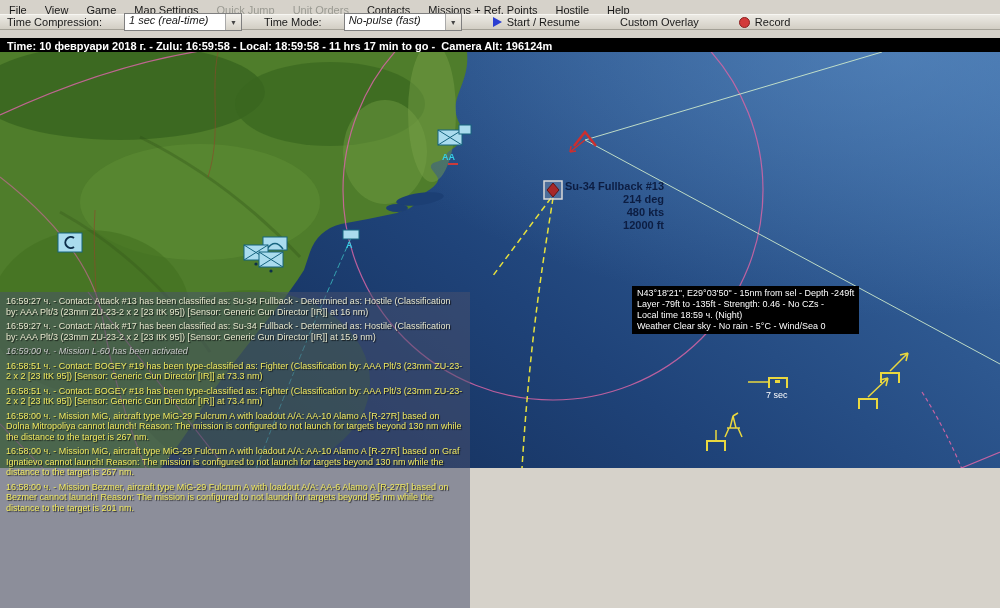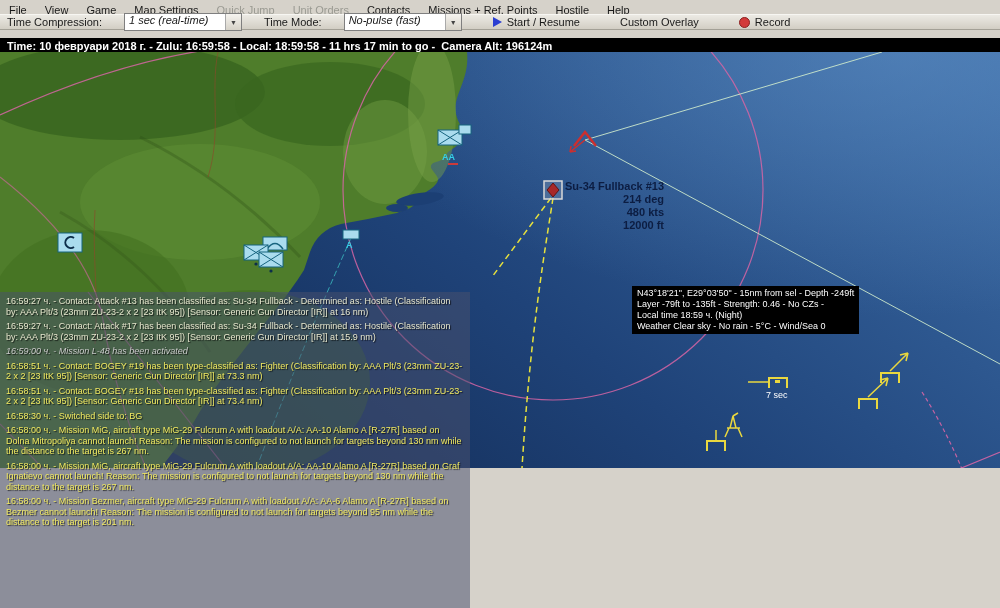--- a/index.html
+++ b/index.html
@@ -268,21 +268,20 @@
 <div class="cursor-info">
   <div>N43°18'21", E29°03'50" - 15nm from sel - Depth -249ft</div>
   <div>Layer -79ft to -135ft - Strength: 0.46 - No CZs -</div>
   <div>Local time 18:59 ч. (Night)</div>
   <div>Weather Clear sky - No rain - 5°C - Wind/Sea 0</div>
 </div>
 
 <div class="log">
   <div class="entry pale">16:59:27 ч. - Contact: Attack #13 has been classified as: Su-34 Fullback - Determined as: Hostile (Classification by: AAA Plt/3 (23mm ZU-23-2 x 2 [23 ItK 95]) [Sensor: Generic Gun Director [IR]] at 16 nm)</div>
   <div class="entry pale">16:59:27 ч. - Contact: Attack #17 has been classified as: Su-34 Fullback - Determined as: Hostile (Classification by: AAA Plt/3 (23mm ZU-23-2 x 2 [23 ItK 95]) [Sensor: Generic Gun Director [IR]] at 15.9 nm)</div>
-  <div class="entry activated">16:59:00 ч. - Mission L-48 has been activated</div>
+  <div class="entry activated">16:59:00 ч. - Mission L-60 has been activated</div>
   <div class="entry">16:58:51 ч. - Contact: BOGEY #19 has been type-classified as: Fighter (Classification by: AAA Plt/3 (23mm ZU-23-2 x 2 [23 ItK 95]) [Sensor: Generic Gun Director [IR]] at 73.3 nm)</div>
   <div class="entry">16:58:51 ч. - Contact: BOGEY #18 has been type-classified as: Fighter (Classification by: AAA Plt/3 (23mm ZU-23-2 x 2 [23 ItK 95]) [Sensor: Generic Gun Director [IR]] at 73.4 nm)</div>
-  <div class="entry">16:58:30 ч. - Switched side to: BG</div>
   <div class="entry">16:58:00 ч. - Mission MiG, aircraft type MiG-29 Fulcrum A with loadout A/A: AA-10 Alamo A [R-27R] based on Dolna Mitropoliya cannot launch! Reason: The mission is configured to not launch for targets beyond 130 nm while the distance to the target is 267 nm.</div>
   <div class="entry">16:58:00 ч. - Mission MiG, aircraft type MiG-29 Fulcrum A with loadout A/A: AA-10 Alamo A [R-27R] based on Graf Ignatievo cannot launch! Reason: The mission is configured to not launch for targets beyond 130 nm while the distance to the target is 267 nm.</div>
   <div class="entry">16:58:00 ч. - Mission Bezmer, aircraft type MiG-29 Fulcrum A with loadout A/A: AA-6 Alamo A [R-27R] based on Bezmer cannot launch! Reason: The mission is configured to not launch for targets beyond 95 nm while the distance to the target is 201 nm.</div>
 
 </div>
 
 </body></html>

